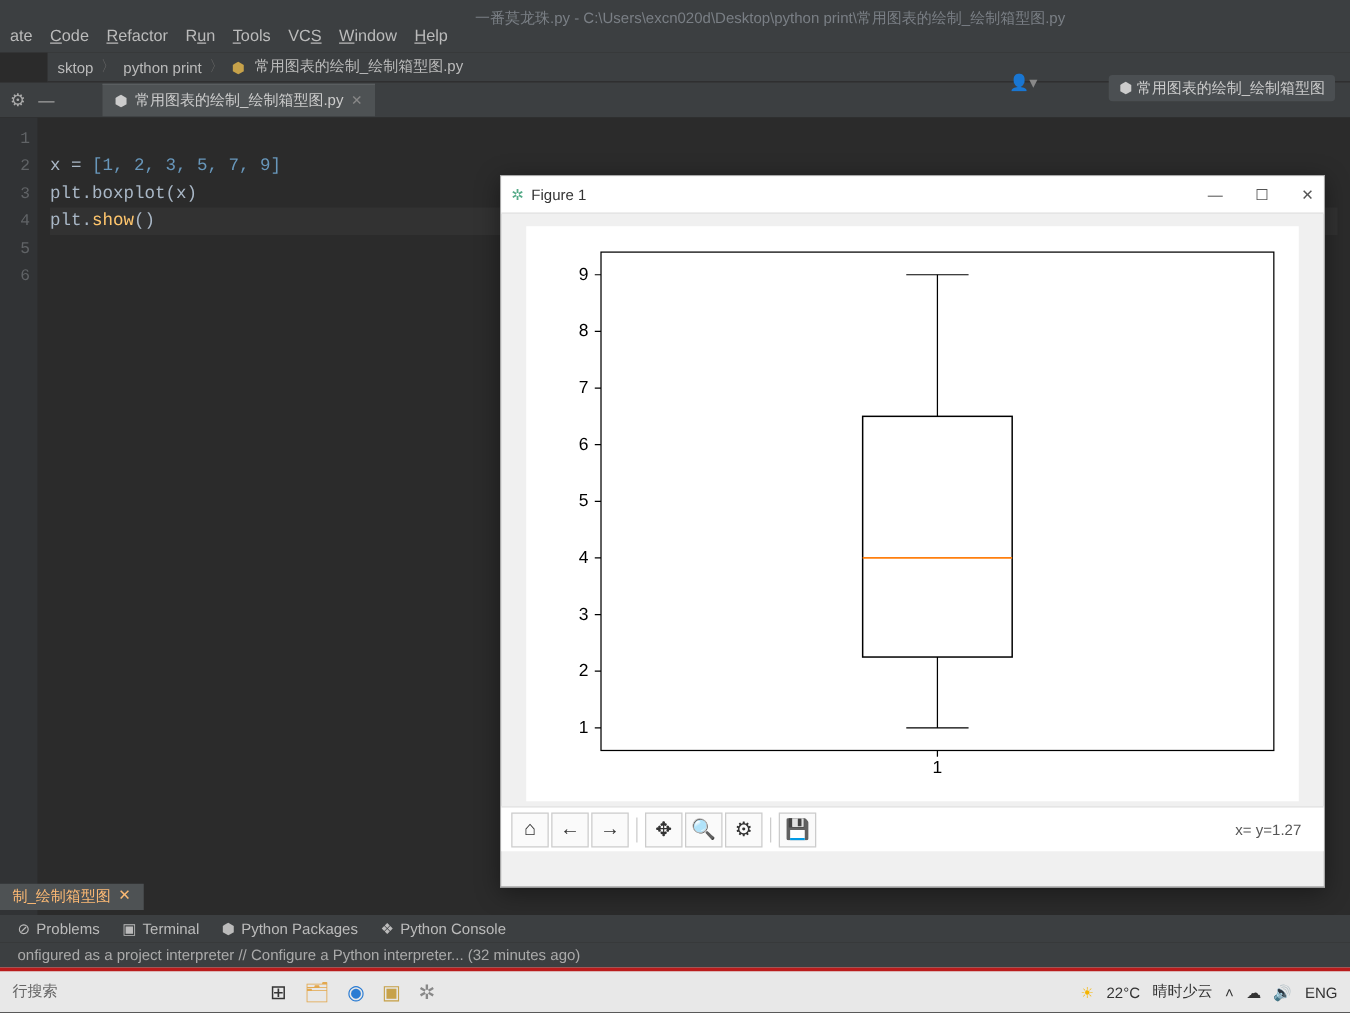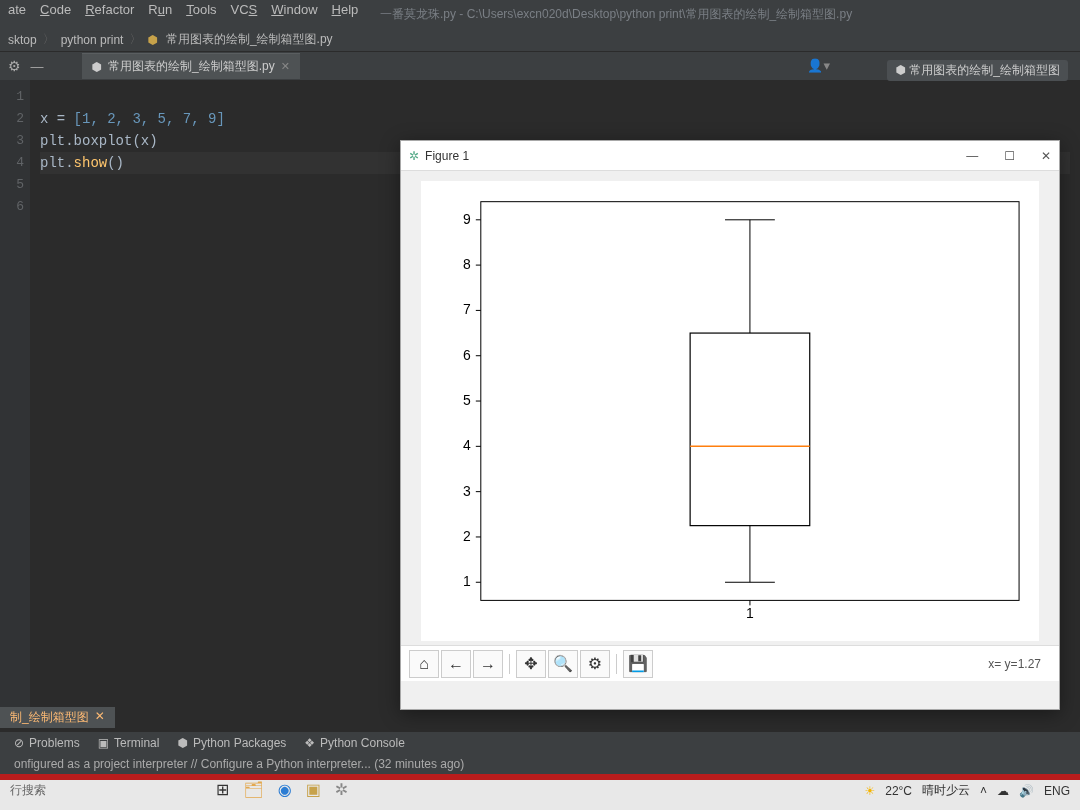--- a/index.html
+++ b/index.html
@@ -9,21 +9,21 @@
     background: #2b2b2b;
     overflow: hidden;
     position: relative;
     color: #bbbbbb;
     font-size: 13px;
   }
   
   .menubar {
     display: flex;
     gap: 14px;
-    padding: 2px 8px;
+    padding: 21px 8px;
     background: #3c3f41;
     color: #bbb;
     font-size: 13px;
     height: 28px;
   }
   .menubar span u { text-decoration: underline; }
   .title-path {
     position: absolute;
     top: 6px; left: 380px;
     color: #7a7f85;
@@ -32,20 +32,21 @@
   
   .breadcrumb {
     display: flex; align-items: center;
     gap: 6px;
     padding: 4px 8px;
     background: #3c3f41;
     color: #bbb;
     font-size: 12px;
     height: 24px;
     border-bottom: 1px solid #2b2b2b;
+    margin-left: 38px;
   }
   .breadcrumb .sep { color: #666; }
   .breadcrumb .file-ico { color: #c7a24a; margin-right:2px;}
   .user-ico { position:absolute; top:58px; right:250px; color:#888;}
   .topright-file {
     position: absolute; top: 60px; right: 12px;
     background: #4b4f52; padding: 2px 8px; border-radius: 3px;
     font-size: 12px; color:#ccc;
   }
   
@@ -182,25 +183,25 @@
     background:#4e5254; color:#fdba74;
     padding: 2px 10px; font-size:12px;
     display:flex; gap:6px;
   }
 
   
   .taskbar {
     position:absolute; bottom:0; left:0;
     width:100%; height:36px;
     background:#e8e8e8;
-    display:flex; align-items:flex-end;
-    padding: 11px 10px;
+    display:flex; align-items:center;
+    padding: 0 10px;
     font-size: 12px;
     color:#333;
-    border-top:6px solid #b91c1c;
+    border-top:3px solid #b91c1c;
   }
   .taskbar .search { color:#666;}
   .taskbar .icons { display:flex; gap:14px; margin-left:170px;}
   .taskbar .icons span { font-size:16px;}
   .taskbar .tray { margin-left:auto; display:flex; align-items:center; gap:10px;}
   .weather-ico { color:#f5b400;}
 </style>
 </head>
 <body>
 

